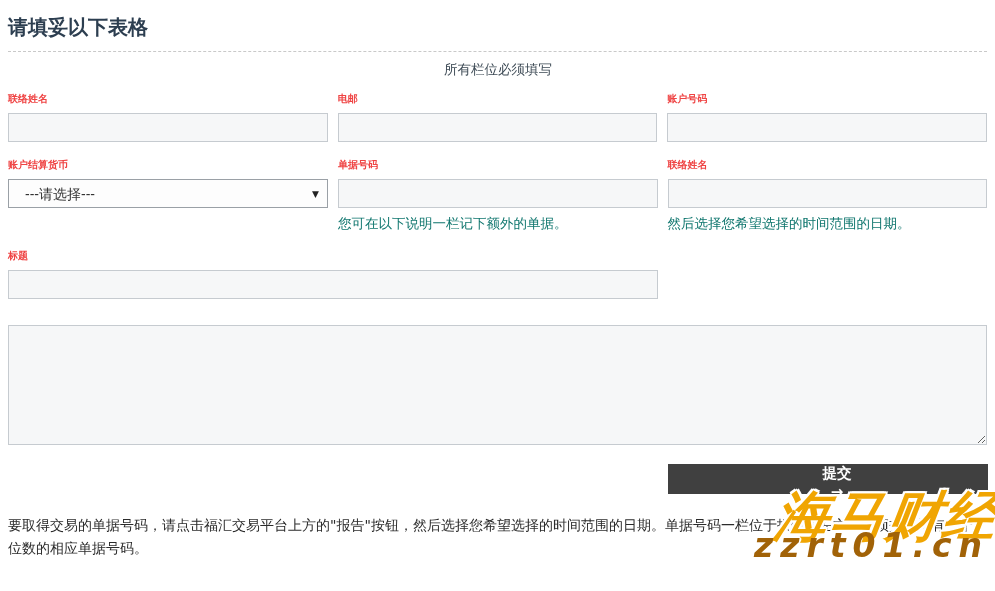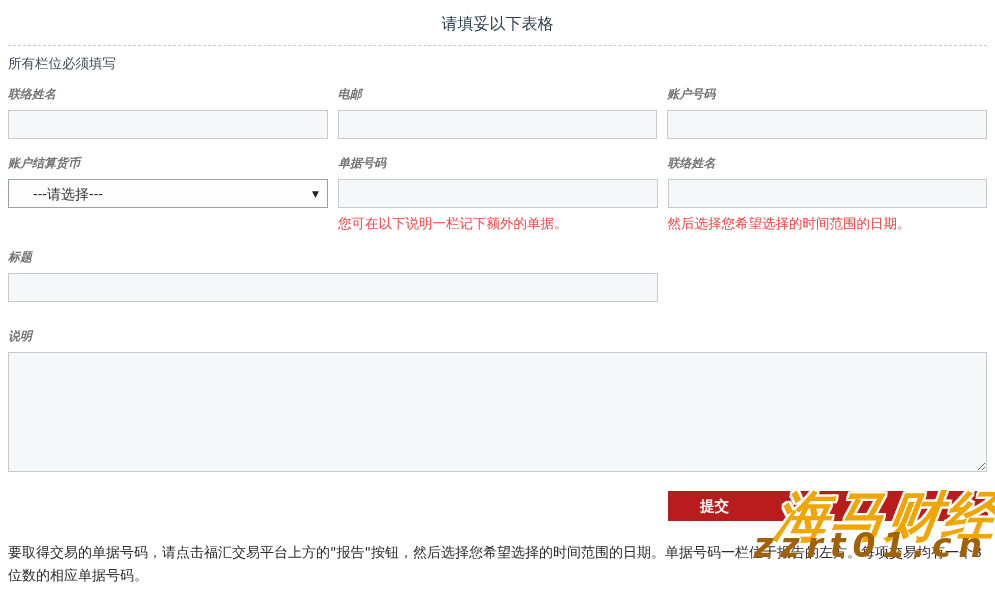--- a/index.html
+++ b/index.html
@@ -7,89 +7,87 @@
   body {
     font-family: "DejaVu Sans", "Liberation Sans", sans-serif;
     background: #ffffff;
     position: relative;
     overflow: hidden;
     color: #333;
   }
   .page { padding: 10px 8px 0 8px; position: relative; }
 
   .page-title {
-    font-size: 16px;
-    font-weight: normal;
+    font-size: 20px;
+    font-weight: bold;
     color: #2c3e50;
     padding: 4px 0 10px 0;
     border-bottom: 1px dashed #c9c9c9;
+  }
+  .required-note {
     text-align: center;
-  }
-  .required-note {
-    text-align: left;
     font-size: 13.5px;
     color: #3d4a55;
     margin-top: 9px;
     width: 980px;
   }
 
   .row { display: flex; column-gap: 10px; }
   .row-1 { margin-top: 13px; }
   .row-2 { margin-top: 16px; }
   .row-3 { margin-top: 16px; }
   .row-4 { margin-top: 26px; }
 
   .field { width: 320px; }
   .field.wide { width: 650px; }
   .field.full { width: 980px; }
 
   .field-label {
     display: block;
-    font-size: 12px;
-    font-weight: bold;
-    color: #737373;
+    font-size: 10px;
+    font-weight: bold;
+    color: #ef4444;
     margin-bottom: 7px;
-    font-style: italic;
   }
   .text-input {
     width: 100%;
     height: 29px;
     border: 1px solid #c6cbd0;
     background: #f6f7f8;
     font-size: 14px;
     padding: 0 6px;
     color: #333;
     outline: none;
   }
   .select-wrap { position: relative; width: 320px; }
   .select-input {
     appearance: none;
     -webkit-appearance: none;
     width: 100%;
     height: 29px;
     border: 1px solid #9aa0a6;
     background: #fdfdfd;
     font-size: 14px;
-    padding: 0 22px 0 24px;
+    padding: 0 22px 0 16px;
     color: #333;
     border-radius: 0;
     outline: none;
   }
   .select-arrow {
     position: absolute;
     right: 9px;
     top: 50%;
     transform: translateY(-50%);
     font-size: 9px;
     color: #222;
     pointer-events: none;
   }
   .help-text {
     font-size: 13.5px;
-    color: #ef4444;
+    color: #0f766e;
     margin-top: 7px;
   }
   .textarea-input {
     width: 100%;
     height: 120px;
     border: 1px solid #c6cbd0;
     background: #f6f7f8;
     resize: both;
     outline: none;
     font-size: 14px;
@@ -100,31 +98,32 @@
 
   .submit-row {
     margin-top: 15px;
     width: 980px;
     display: flex;
     justify-content: flex-end;
   }
   .submit-button {
     width: 320px;
     height: 30px;
-    background: #b91c1c;
+    background: #404040;
     border: none;
     color: #ffffff;
     font-size: 14.5px;
     font-weight: bold;
     display: flex;
     align-items: center;
     justify-content: space-between;
     padding: 0 14px 0 32px;
     cursor: pointer;
     font-family: "DejaVu Sans", "Liberation Sans", sans-serif;
+    flex-direction: column;
   }
   .submit-arrow { font-size: 15px; font-weight: bold; }
 
   .footer-note {
     margin-top: 20px;
     width: 980px;
     font-size: 14px;
     color: #2b2b2b;
     line-height: 1.65;
   }
@@ -210,21 +209,20 @@
 
   <div class="row row-3">
     <div class="field wide">
       <label class="field-label">标题</label>
       <input class="text-input" type="text" value="" style="">
     </div>
   </div>
 
   <div class="row row-4">
     <div class="field full">
-      <label class="field-label">说明</label>
       <textarea class="textarea-input" style=""></textarea>
     </div>
   </div>
 
   <div class="submit-row">
     <button class="submit-button">
       <span>提交</span>
       <span class="submit-arrow">→</span>
     </button>
   </div>

